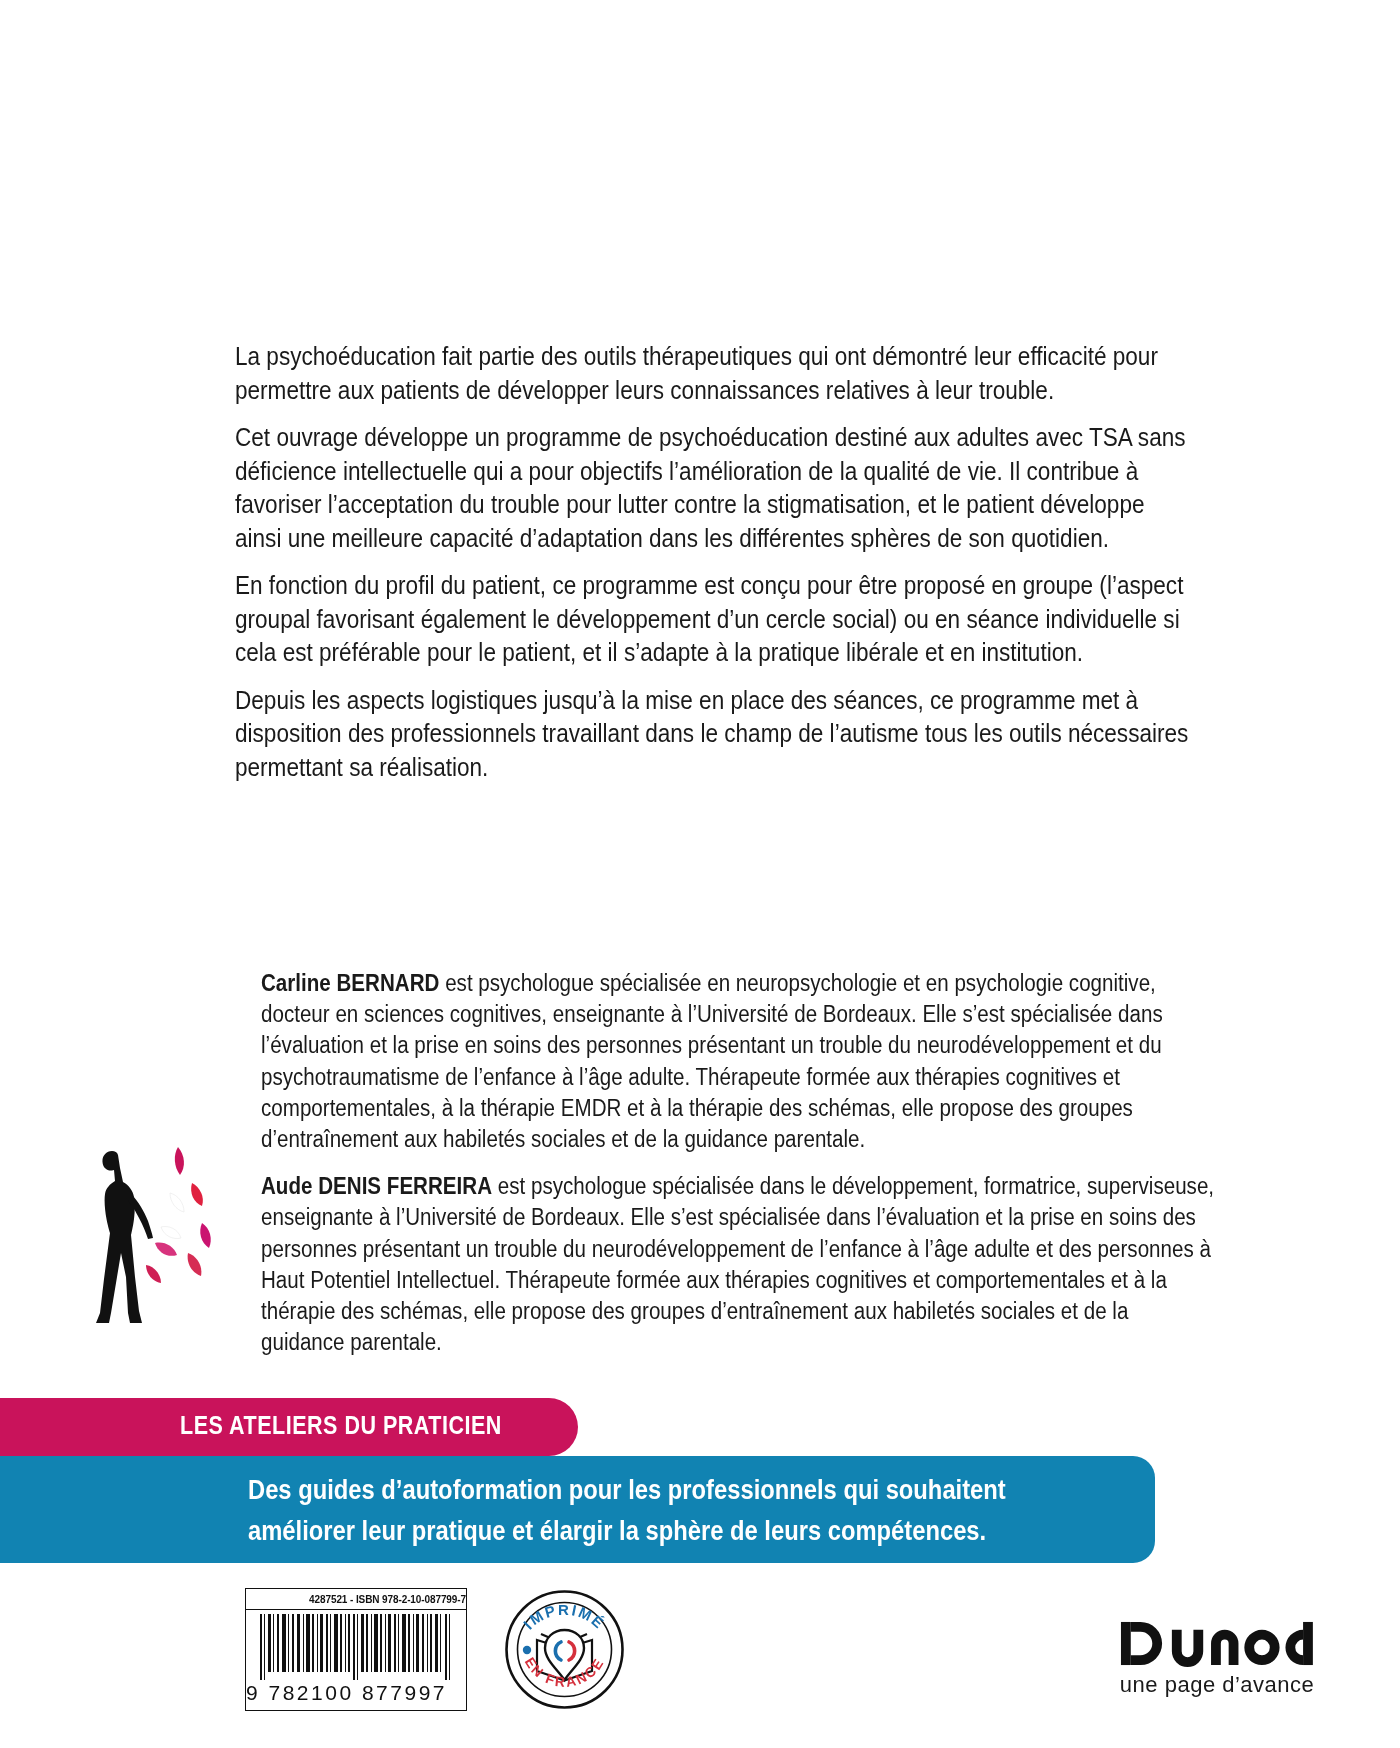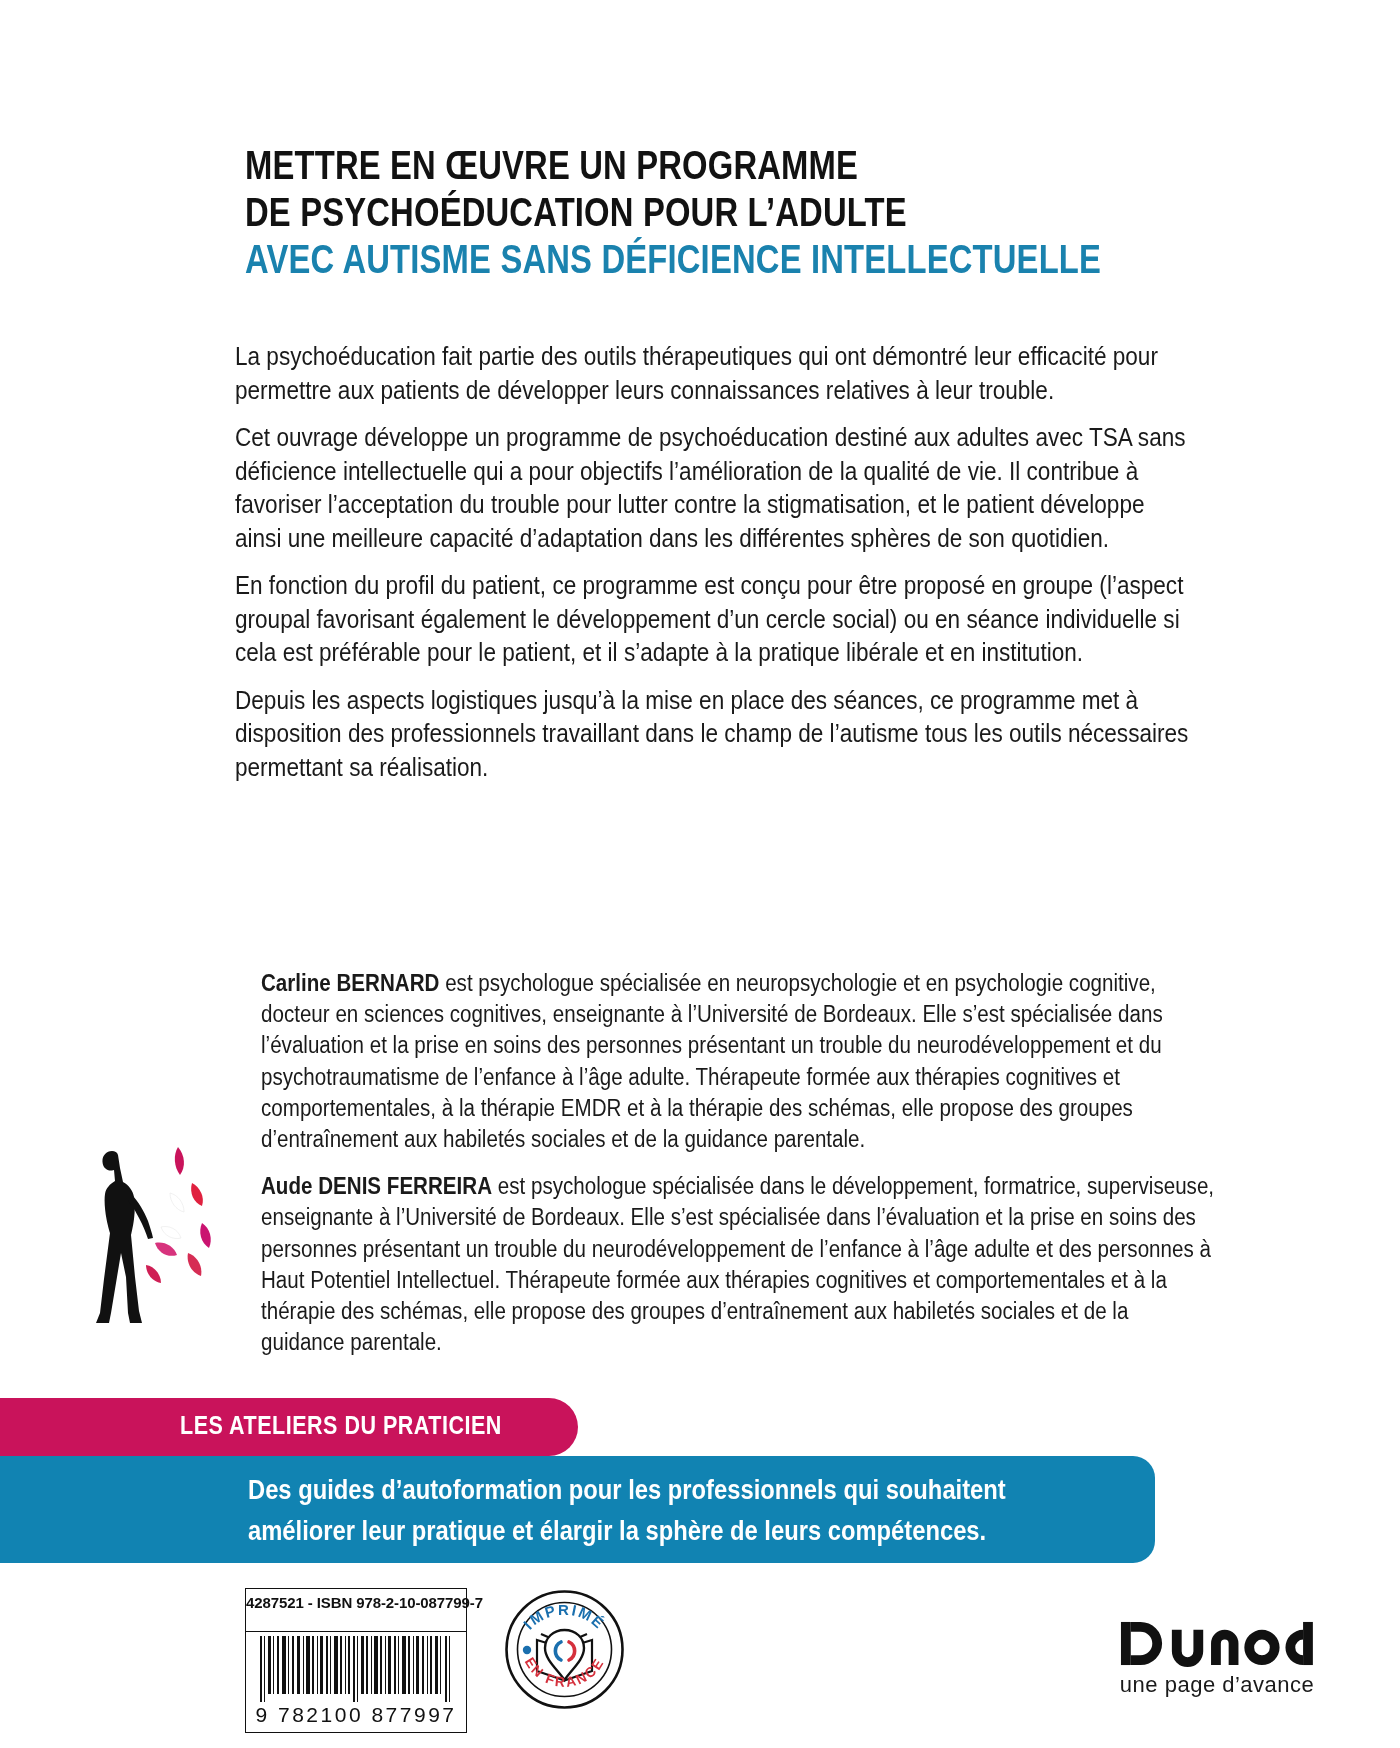--- a/index.html
+++ b/index.html
@@ -170,39 +170,38 @@
     position: absolute;
     left: 245px;
     top: 1588px;
     width: 222px;
     border: 1.5px solid #111;
     background: #fff;
     box-sizing: border-box;
   }
   .barcode-isbn {
     font-family: "Liberation Sans Narrow", "Liberation Sans", sans-serif;
-    font-size: 15px;
+    font-size: 10px;
     font-weight: 700;
     text-align: right;
-    padding: 5px 0 20px 0;
+    padding: 5px 0 4px 0;
     border-bottom: 1.5px solid #111;
     color: #111;
     letter-spacing: -0.1px;
     white-space: nowrap;
   }
   .barcode-bars {
     height: 66px;
     margin: 4px 14px 1px 14px;
     display: block;
   }
   .barcode-num {
     font-family: "Liberation Sans", sans-serif;
     font-size: 21px;
     letter-spacing: 2.5px;
-    text-align: center;
     padding: 0 0 5px 0;
     color: #111;
   }
 
   .stamp {
     position: absolute;
     left: 503px;
     top: 1588px;
     width: 123px;
     height: 123px;
@@ -226,25 +225,20 @@
     letter-spacing: 0.5px;
     margin-top: 5px;
     white-space: nowrap;
   }
 </style>
 </head>
 <body>
 
 <div class="page">
 
-  <div class="title-block">
-    <div class="title-line">METTRE EN ŒUVRE UN PROGRAMME</div>
-    <div class="title-line">DE PSYCHOÉDUCATION POUR L’ADULTE</div>
-    <div class="title-line accent">AVEC AUTISME SANS DÉFICIENCE INTELLECTUELLE</div>
-  </div>
 
   <div class="copy">
     <p>La psychoéducation fait partie des outils thérapeutiques qui ont démontré leur efficacité pour permettre aux patients de développer leurs connaissances relatives à leur trouble.</p>
     <p>Cet ouvrage développe un programme de psychoéducation destiné aux adultes avec TSA sans déficience intellectuelle qui a pour objectifs l’amélioration de la qualité de vie. Il contribue à favoriser l’acceptation du trouble pour lutter contre la stigmatisation, et le patient développe ainsi une meilleure capacité d’adaptation dans les différentes sphères de son quotidien.</p>
     <p>En fonction du profil du patient, ce programme est conçu pour être proposé en groupe (l’aspect groupal favorisant également le développement d’un cercle social) ou en séance individuelle si cela est préférable pour le patient, et il s’adapte à la pratique libérale et en institution.</p>
     <p>Depuis les aspects logistiques jusqu’à la mise en place des séances, ce programme met à disposition des professionnels travaillant dans le champ de l’autisme tous les outils nécessaires permettant sa réalisation.</p>
   </div>
 
 
   <div class="bios">

